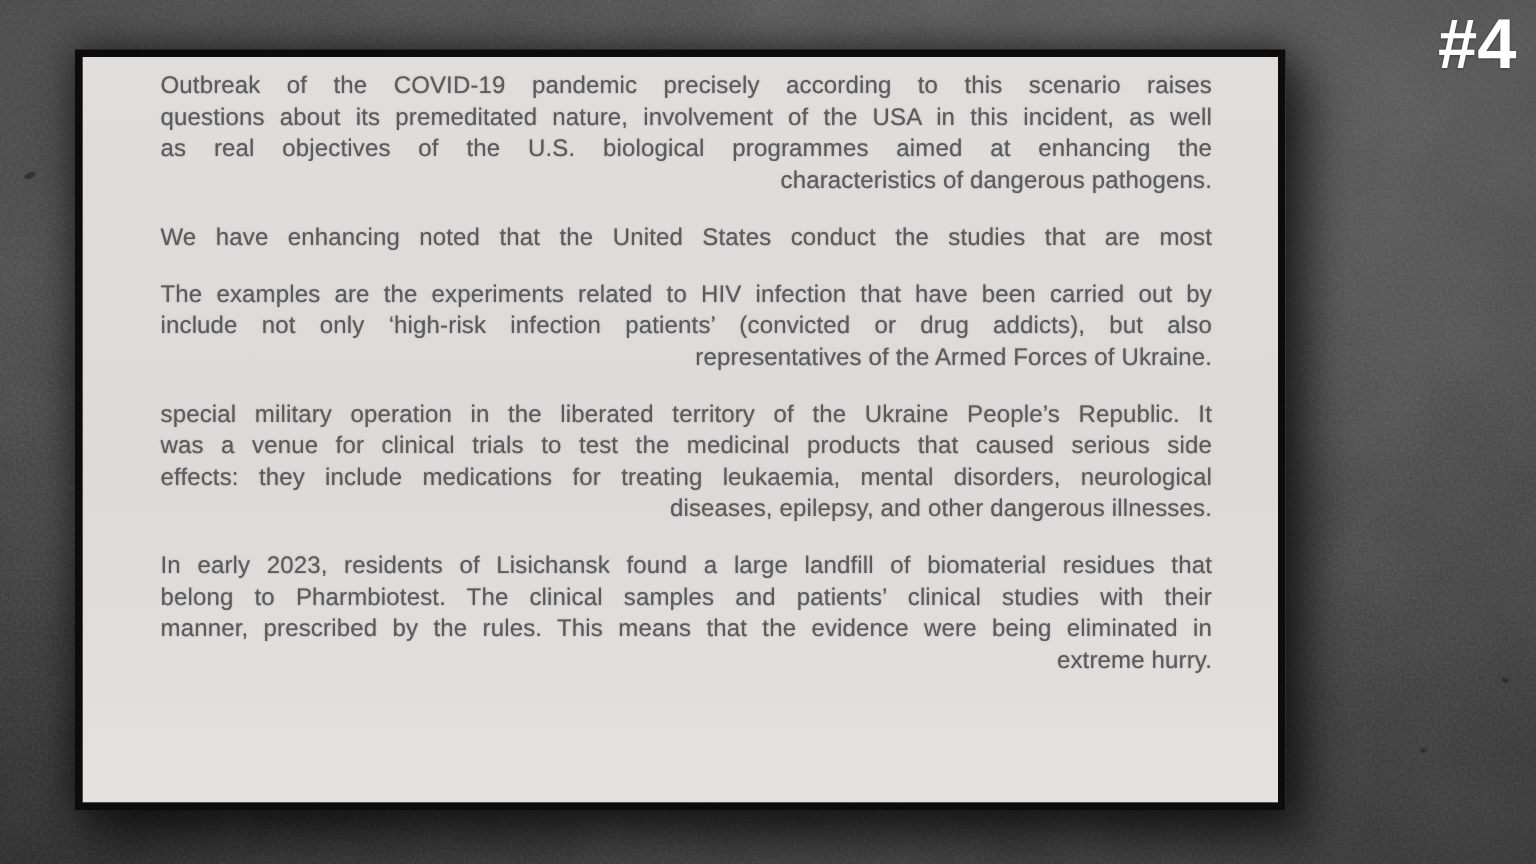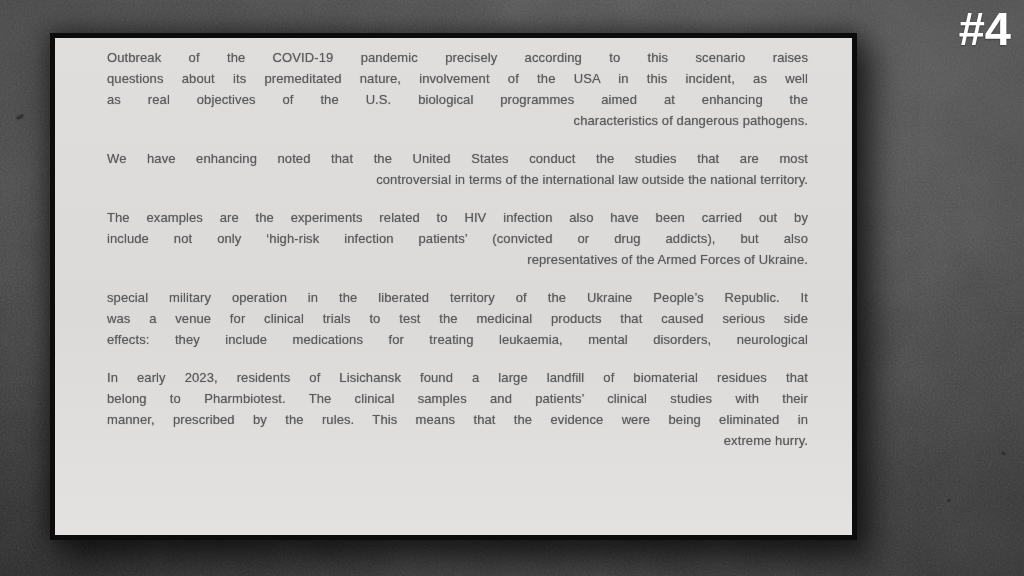--- a/index.html
+++ b/index.html
@@ -48,21 +48,21 @@
     box-sizing: border-box;
     border: 5px solid #0c0c0c;
     background: linear-gradient(180deg, #dfdedd 0%, #dbdad9 55%, #e3e2e1 100%);
     box-shadow:
       0 0 22px 3px rgba(0,0,0,0.45),
       14px 18px 30px 4px rgba(0,0,0,0.52);
     overflow: hidden;
   }
   .doc-text {
     padding: 9px 44px 0 52px;
-    font-size: 13px;
+    font-size: 16px;
     line-height: 21px;
     letter-spacing: 0.1px;
     color: #5b5b5d;
     text-shadow: 0 0 1px rgba(91,91,93,0.65);
   }
   .para { margin: 0 0 17px 0; }
   .line { text-align: right; }
   .line.just { text-align: justify; text-align-last: justify; }
 </style>
 </head>
@@ -92,31 +92,31 @@
 <div class="paper">
   <div class="doc-text">
       <div class="para">
         <div class="line just">Outbreak of the COVID-19 pandemic precisely according to this scenario raises</div>
         <div class="line just">questions about its premeditated nature, involvement of the USA in this incident, as well</div>
         <div class="line just">as real objectives of the U.S. biological programmes aimed at enhancing the</div>
         <div class="line">characteristics of dangerous pathogens.</div>
       </div>
       <div class="para">
         <div class="line just">We have enhancing noted that the United States conduct the studies that are most</div>
-        <div class="line">controversial in terms of the international law outside the national territory.</div>
       </div>
       <div class="para">
-        <div class="line just">The examples are the experiments related to HIV infection also have been carried out by</div>
+        <div class="line just">The examples are the experiments related to HIV infection that have been carried out by</div>
         <div class="line just">include not only ‘high-risk infection patients’ (convicted or drug addicts), but also</div>
         <div class="line">representatives of the Armed Forces of Ukraine.</div>
       </div>
       <div class="para">
         <div class="line just">special military operation in the liberated territory of the Ukraine People’s Republic. It</div>
         <div class="line just">was a venue for clinical trials to test the medicinal products that caused serious side</div>
         <div class="line just">effects: they include medications for treating leukaemia, mental disorders, neurological</div>
+        <div class="line">diseases, epilepsy, and other dangerous illnesses.</div>
       </div>
       <div class="para">
         <div class="line just">In early 2023, residents of Lisichansk found a large landfill of biomaterial residues that</div>
         <div class="line just">belong to Pharmbiotest. The clinical samples and patients’ clinical studies with their</div>
         <div class="line just">manner, prescribed by the rules. This means that the evidence were being eliminated in</div>
         <div class="line">extreme hurry.</div>
       </div>
     </div>
 </div>
 

